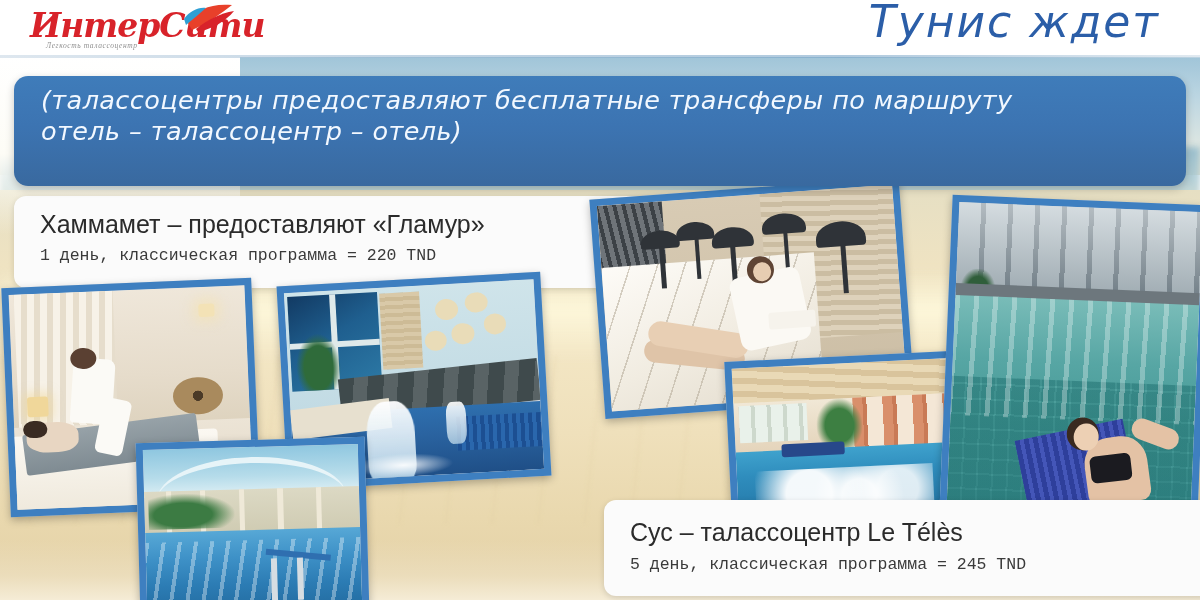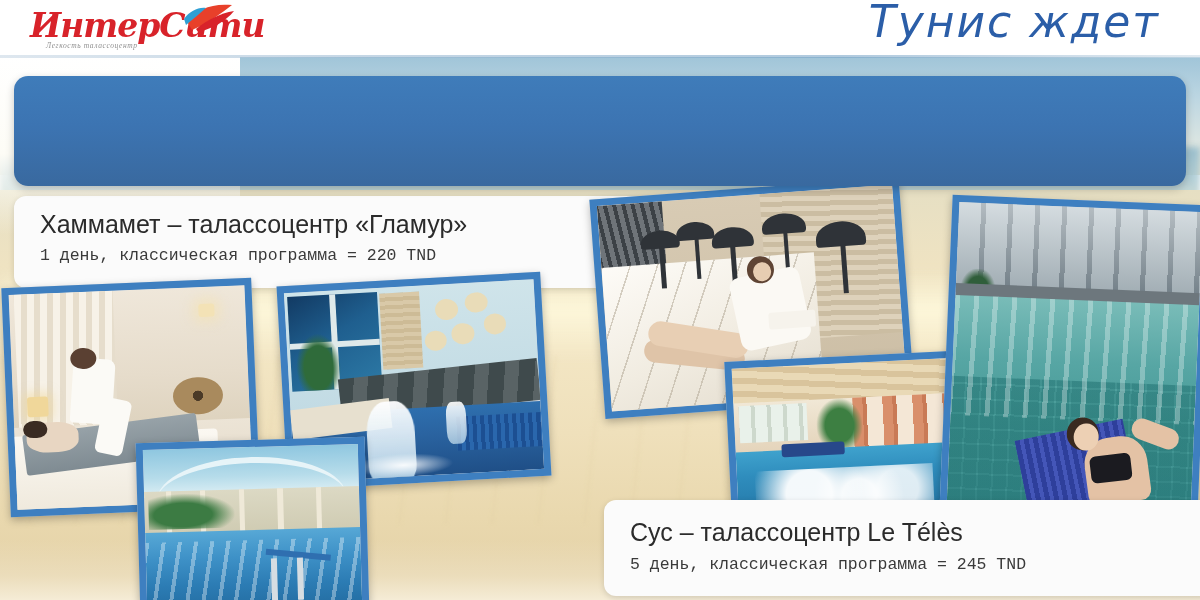--- a/index.html
+++ b/index.html
@@ -285,20 +285,22 @@
         <path d="M2 16 C8 8, 16 4, 24 5 C17 11, 10 17, 4 22 Z" fill="#2e9fd4"></path>
         <path d="M14 26 C24 18, 38 10, 52 8 C44 18, 30 26, 16 29 Z" fill="#d8232a"></path>
       </svg>
     </div>
     <div class="title-ru">Тунис ждет</div>
   </div>
   <div class="header-rule"></div>
 
   <div class="banner">
     <div class="banner-text">
+      <div>(талассоцентры предоставляют бесплатные трансферы по маршруту</div>
+      <div>отель – талассоцентр – отель)</div>
     </div>
   </div>
 
   <div class="photo p1">
     <div class="inner">
       <div class="layer wallA"></div>
         <div class="layer curtain"></div>
       <div class="layer lamp"></div>
         <div class="layer basket"></div>
       <div class="layer floor"></div>
@@ -406,21 +408,21 @@
       <div class="layer mat"></div>
       <div class="layer arm"></div>
       <div class="layer torso"></div>
         <div class="layer bikini"></div>
       <div class="layer head2"></div>
         <div class="layer face2"></div>
     </div>
   </div>
 
   <div class="card card-1">
-    <div class="card-title">Хаммамет – талассоцентр «Гламур»</div>
+    <div class="card-title">Хаммамет – предоставляют «Гламур»</div>
     <div class="card-sub">1 день, классическая программа = 220 TND</div>
   </div>
 
   <div class="card card-2">
     <div class="card-title">Сус – талассоцентр Le Télès</div>
     <div class="card-sub">5 день, классическая программа = 245 TND</div>
   </div>
 
 </div>
 

